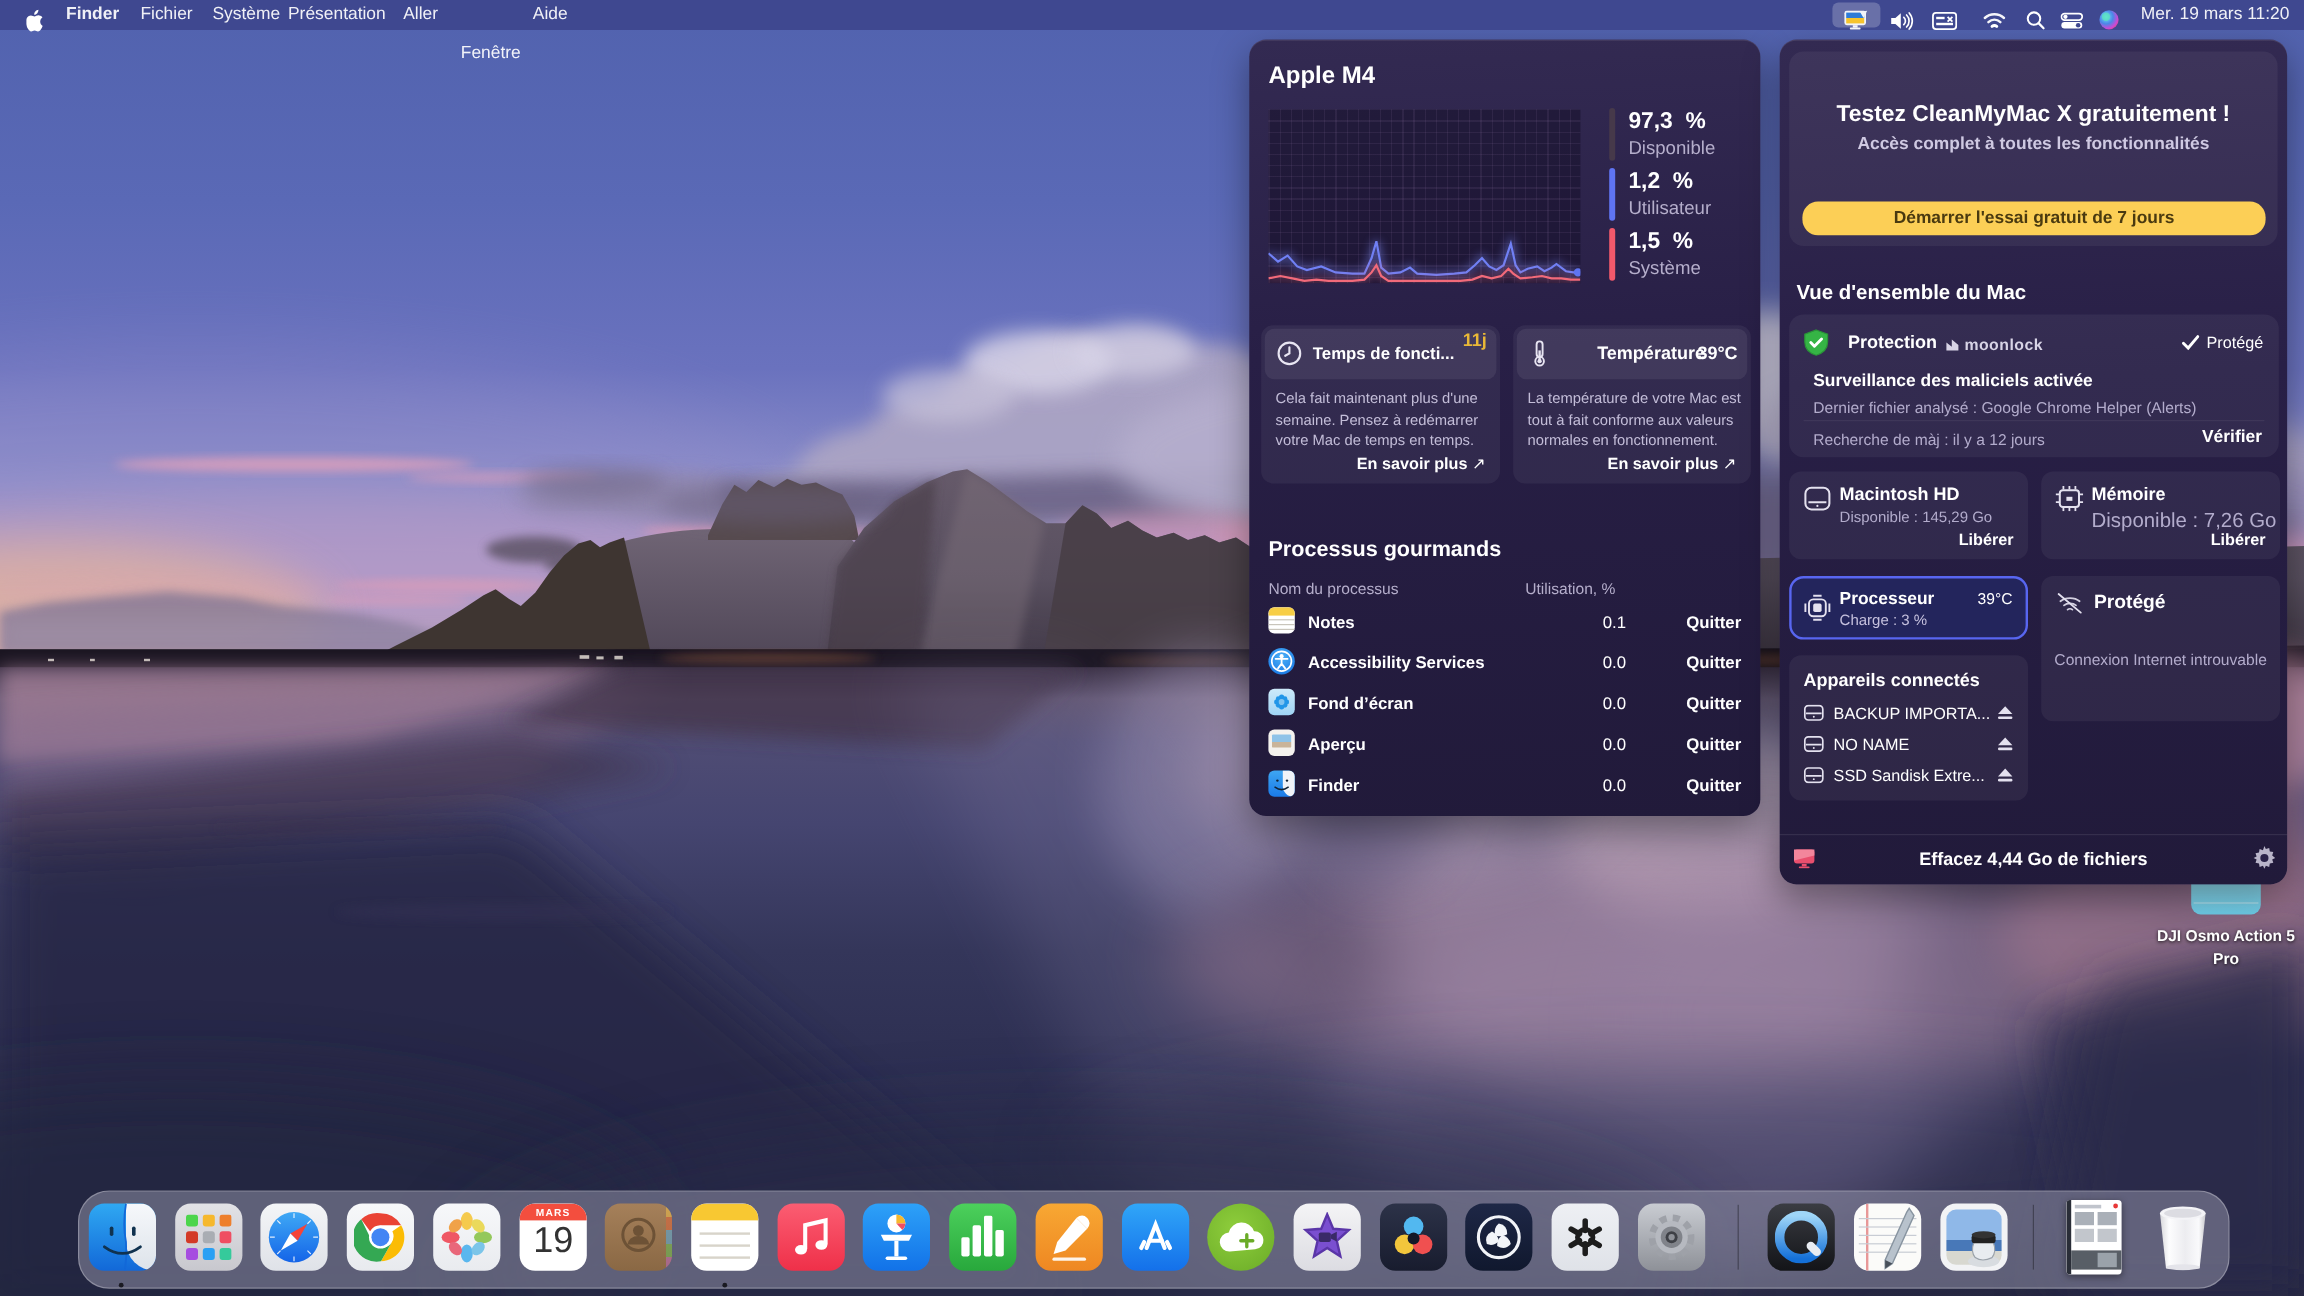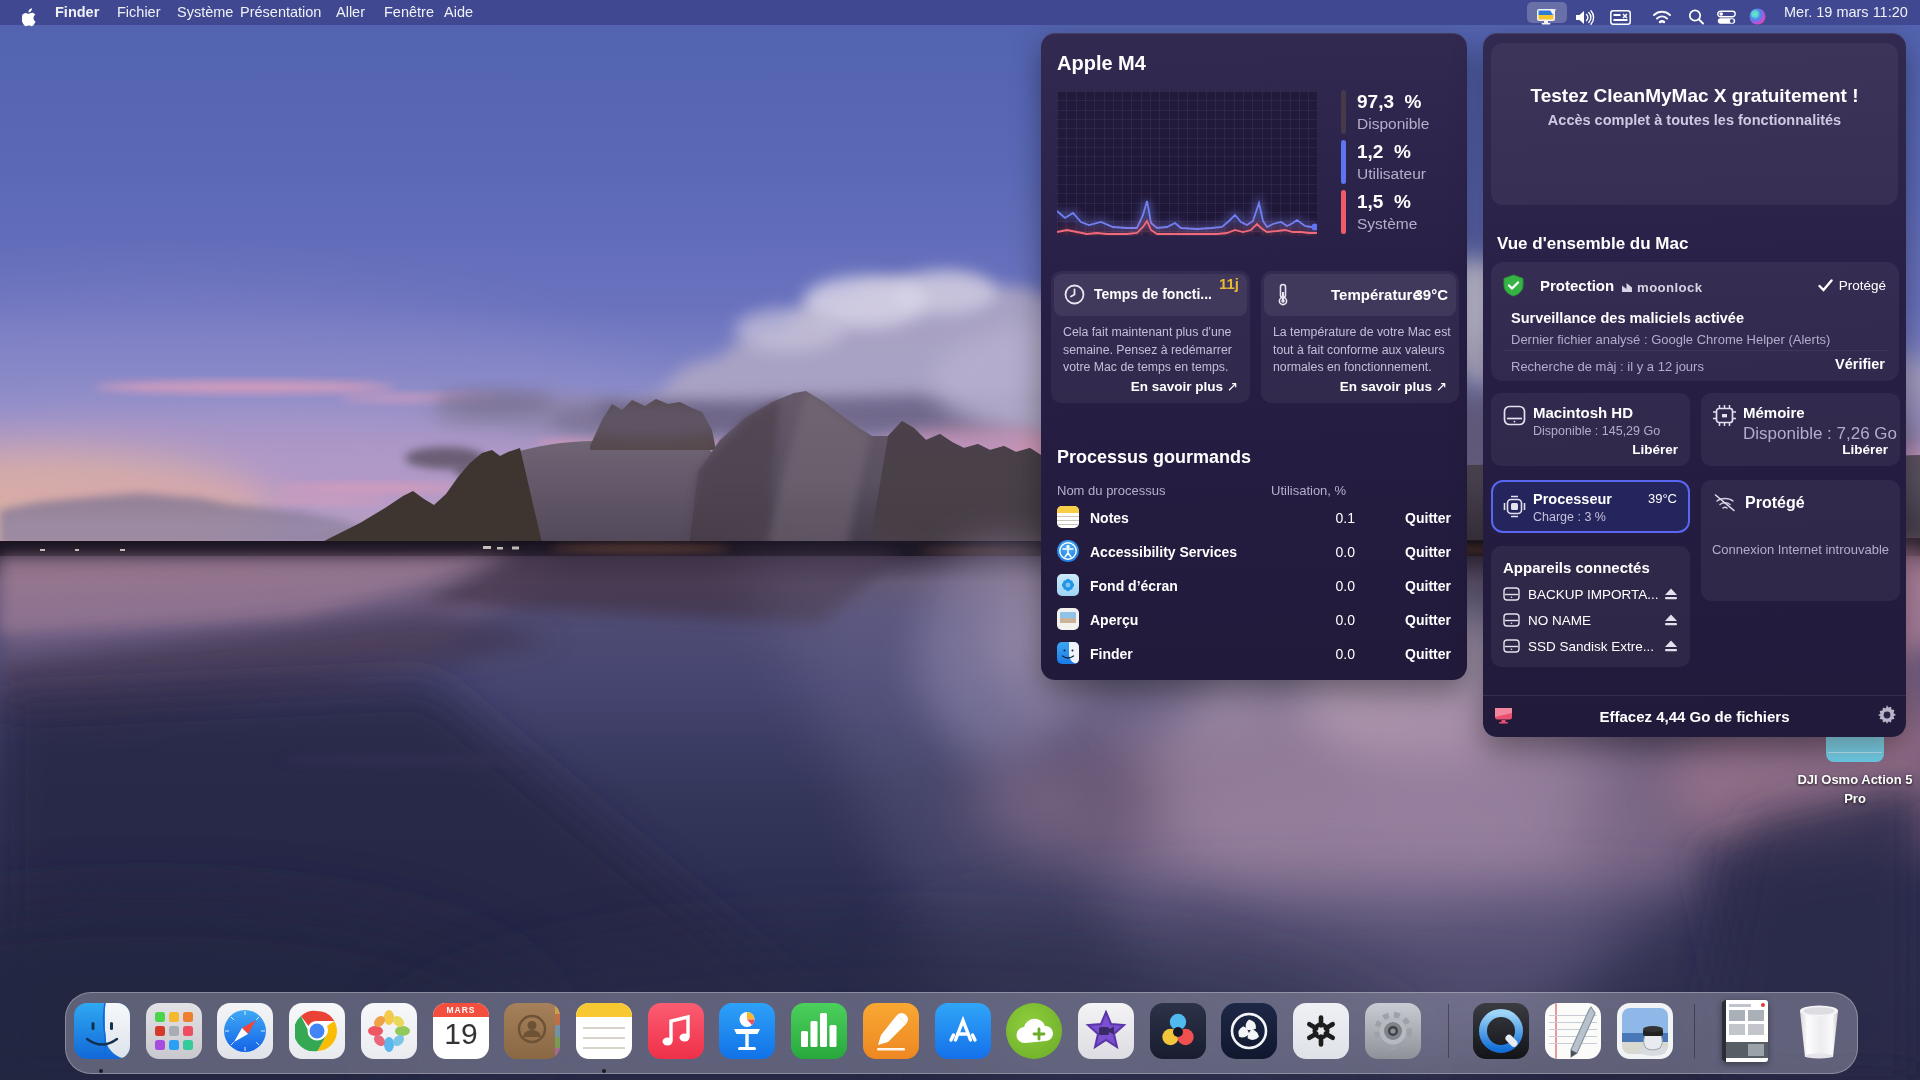--- a/index.html
+++ b/index.html
@@ -160,21 +160,21 @@
 
 <div id="menubar">
   <svg class="mitem" style="left:22px;top:4px;" width="14" height="17" viewBox="0 0 14 17">
         <path fill="#fff" d="M11.5,9.0c0-2.2,1.8-3.3,1.9-3.4c-1-1.5-2.6-1.7-3.2-1.8C8.8,3.7,7.5,4.7,6.8,4.7C6,4.7,5,3.9,3.8,3.9C2.3,4,0.9,4.8,0.2,6.2c-1.5,2.7-0.4,6.6,1.1,8.8c0.7,1.1,1.6,2.2,2.7,2.2c1.1,0,1.5-0.7,2.8-0.7c1.3,0,1.7,0.7,2.8,0.7c1.2,0,2-1.1,2.7-2.1c0.8-1.2,1.2-2.4,1.2-2.5C13.5,12.4,11.5,11.6,11.5,9.0z M9.1,2.0C9.7,1.2,10.1,0.2,10,-0.8C9.1,-0.7,8.1,-0.2,7.4,0.6C6.9,1.2,6.4,2.3,6.5,3.3C7.5,3.4,8.5,2.8,9.1,2.0z" transform="translate(0,1)"></path>
       </svg>
   <b class="mitem" style="left:55px;">Finder</b>
   <span class="mitem" style="left:117px;">Fichier</span>
   <span class="mitem" style="left:177px;">Système</span>
   <span class="mitem" style="left:240px;">Présentation</span>
   <span class="mitem" style="left:336px;">Aller</span>
-  <span class="mitem" style="left:384px;">Fenêtre</span>
+  <span class="mitem" style="left:384px;margin-top:32px;">Fenêtre</span>
   <span class="mitem" style="left:444px;">Aide</span>
   <div class="mitem" style="left:1527px;top:2px;width:40px;height:21px;border-radius:5px;background:rgba(255,255,255,.22);"></div>
   <svg class="mitem" style="left:1536px;top:4px;" width="22" height="17" viewBox="0 0 22 17">
         <rect x="1" y="1" width="18" height="12" rx="2" fill="#f2f4f8"></rect>
         <rect x="2.5" y="2.5" width="15" height="4.5" fill="#2e7cd8"></rect>
         <rect x="2.5" y="7" width="15" height="4.5" fill="#f6c42d"></rect>
         <rect x="8" y="13" width="4" height="2" fill="#f2f4f8"></rect>
         <rect x="5.5" y="15" width="9" height="1.5" rx="0.7" fill="#f2f4f8"></rect>
         <path d="M14,2 L20,1 L17,7 Z" fill="#f2f4f8"></path>
       </svg>
@@ -330,20 +330,21 @@
       </svg>
   <div style="position:absolute;left:49px;top:613px;font-size:14px;font-weight:bold;">Finder</div>
   <div style="position:absolute;left:250px;top:613px;width:64px;text-align:right;font-size:14px;">0.0</div>
   <div style="position:absolute;left:330px;top:613px;width:80px;text-align:right;font-size:14px;font-weight:bold;">Quitter</div>
 </div>
 
 <div class="panel" id="p2">
   <div class="card" style="left:8px;top:10px;width:407px;height:162px;border-radius:12px;">
     <div style="position:absolute;left:0;top:42px;width:100%;text-align:center;font-size:19px;font-weight:bold;">Testez CleanMyMac X gratuitement !</div>
     <div style="position:absolute;left:0;top:69px;width:100%;text-align:center;font-size:14.5px;font-weight:bold;color:#cfc9e2;">Accès complet à toutes les fonctionnalités</div>
+    <div style="position:absolute;left:11px;top:125px;width:386px;height:28px;border-radius:13px;background:#fccf56;color:#4a3a10;font-size:14.5px;font-weight:bold;text-align:center;line-height:28px;">Démarrer l'essai gratuit de 7 jours</div>
   </div>
   <div style="position:absolute;left:14px;top:201px;font-size:17px;font-weight:bold;">Vue d'ensemble du Mac</div>
 
   <div class="card" style="left:8px;top:229px;width:408px;height:119px;border-radius:12px;">
     <svg style="position:absolute;left:11px;top:12px;" width="23" height="23" viewBox="0 0 23 23">
           <path d="M11.5,1 L21,4.5 V11 c0,6-4.5,9.5-9.5,11 C6.5,20.5,2,17,2,11 V4.5 Z" fill="#35b445" stroke="#2a9338" stroke-width="1"></path>
           <path d="M7,11.5 l3,3 l6,-6" fill="none" stroke="#fff" stroke-width="2.4" stroke-linecap="round" stroke-linejoin="round"></path>
         </svg>
     <div style="position:absolute;left:49px;top:15px;font-size:15px;font-weight:bold;">Protection</div>
     <svg style="position:absolute;left:130px;top:17px;" width="100" height="16" viewBox="0 0 100 16">

